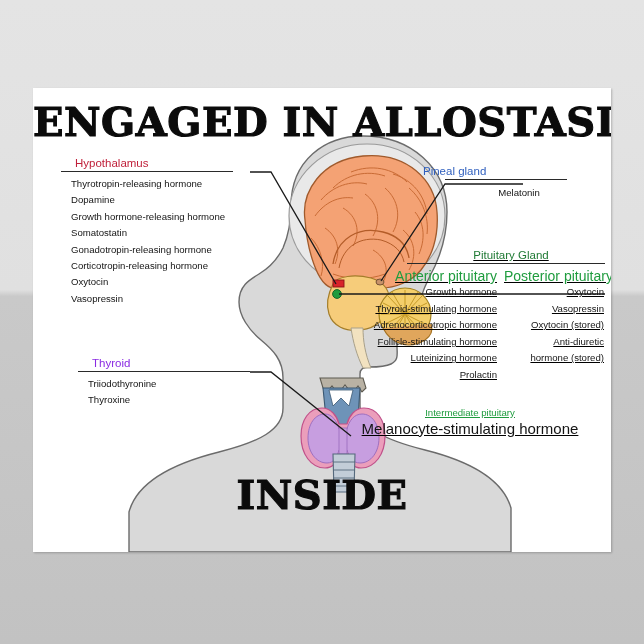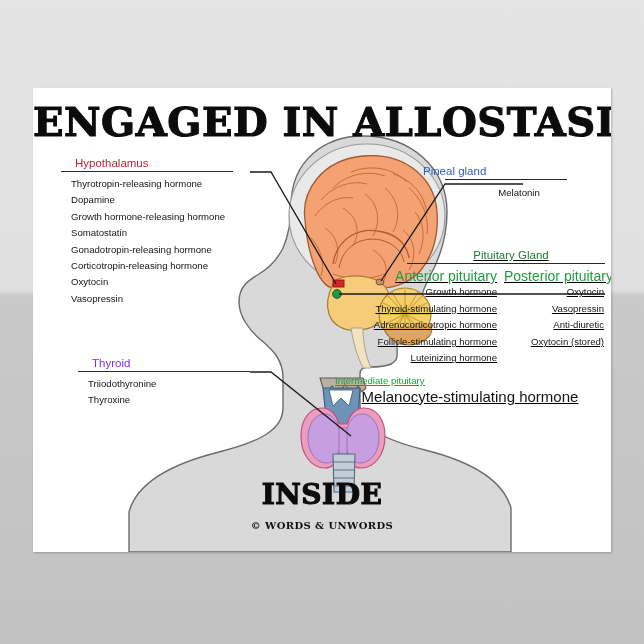--- a/index.html
+++ b/index.html
@@ -28,21 +28,21 @@
     position:absolute;left:0;right:0;
     text-align:center;
     font-family:"DejaVu Serif","Liberation Serif",serif;
     font-weight:bold;
     color:#0b0b0b;
     letter-spacing:.5px;
     -webkit-text-stroke:1.1px #0b0b0b;
     white-space:nowrap;
   }
   #title-main{top:12px;font-size:40px;line-height:44px;}
-  #title-bottom{top:386px;font-size:28px;line-height:42px;}
+  #title-bottom{top:386px;font-size:40px;line-height:42px;}
   #copyright{
     position:absolute;left:0;right:0;top:432px;
     text-align:center;
     font-family:"DejaVu Serif","Liberation Serif",serif;
     font-weight:bold;font-size:10px;letter-spacing:.4px;
     color:#111;
   }
   
   .blk{position:absolute;}
   .hd{
@@ -78,21 +78,21 @@
   #blk-pineal .item{text-align:center;padding-left:12px;}
   
   #blk-pituitary{left:296px;top:160px;width:276px;text-decoration:underline;}
   #blk-pituitary .hd{text-align:center;padding-left:88px;}
   #blk-pituitary .rule{width:198px;margin-left:78px;}
   .pit-cols{display:flex;margin-top:5px;}
   .col-ant{width:168px;text-align:right;padding-right:7px;}
   .col-post{width:100px;text-align:right;}
   .col-ant .item,.col-post .item{line-height:16.6px;}
   .colhd{font-size:14px;color:#1f9c3e;line-height:15px;white-space:nowrap;}
-  #intermediate-wrap{margin-top:3px;text-align:left;padding-left:6px;}
+  #intermediate-wrap{margin-top:18px;text-align:center;padding-left:6px;}
   #intermediate-label{
     font-size:9.6px;color:#1f9c3e;text-decoration:underline;white-space:nowrap;
   }
   #msh-item{font-size:15px;color:#141414;line-height:17px;white-space:nowrap;text-align:center;padding-left:6px;}
   
   #art{position:absolute;left:0;top:0;width:578px;height:464px;pointer-events:none;}
   svg{display:block;}
 </style>
 </head>
 <body>
@@ -274,31 +274,32 @@
     <div class="hd hd-green">Pituitary Gland</div>
     <div class="rule"></div>
     <div class="pit-cols">
       <div class="col-ant">
         <div class="colhd">Anterior pituitary</div>
         <div class="item">Growth hormone</div>
         <div class="item">Thyroid-stimulating hormone</div>
         <div class="item">Adrenocorticotropic hormone</div>
         <div class="item">Follicle-stimulating hormone</div>
         <div class="item">Luteinizing hormone</div>
+        <div class="item">Prolactin</div>
       </div>
       <div class="col-post">
         <div class="colhd">Posterior pituitary</div>
         <div class="item">Oxytocin</div>
         <div class="item">Vasopressin</div>
+        <div class="item">Oxytocin (stored)</div>
         <div class="item">Anti-diuretic</div>
-        <div class="item">Oxytocin (stored)</div>
+        <div class="item">hormone (stored)</div>
       </div>
     </div>
     <div id="intermediate-wrap">
       <span id="intermediate-label">Intermediate pituitary</span>
     </div>
     <div id="msh-item">Melanocyte-stimulating hormone</div>
   </div>
 
   <div id="title-bottom" class="bigtitle">INSIDE</div>
-  <div id="copyright">© WORDS &amp; UNWORDS</div>
 
 </div>
 
 </body></html>

